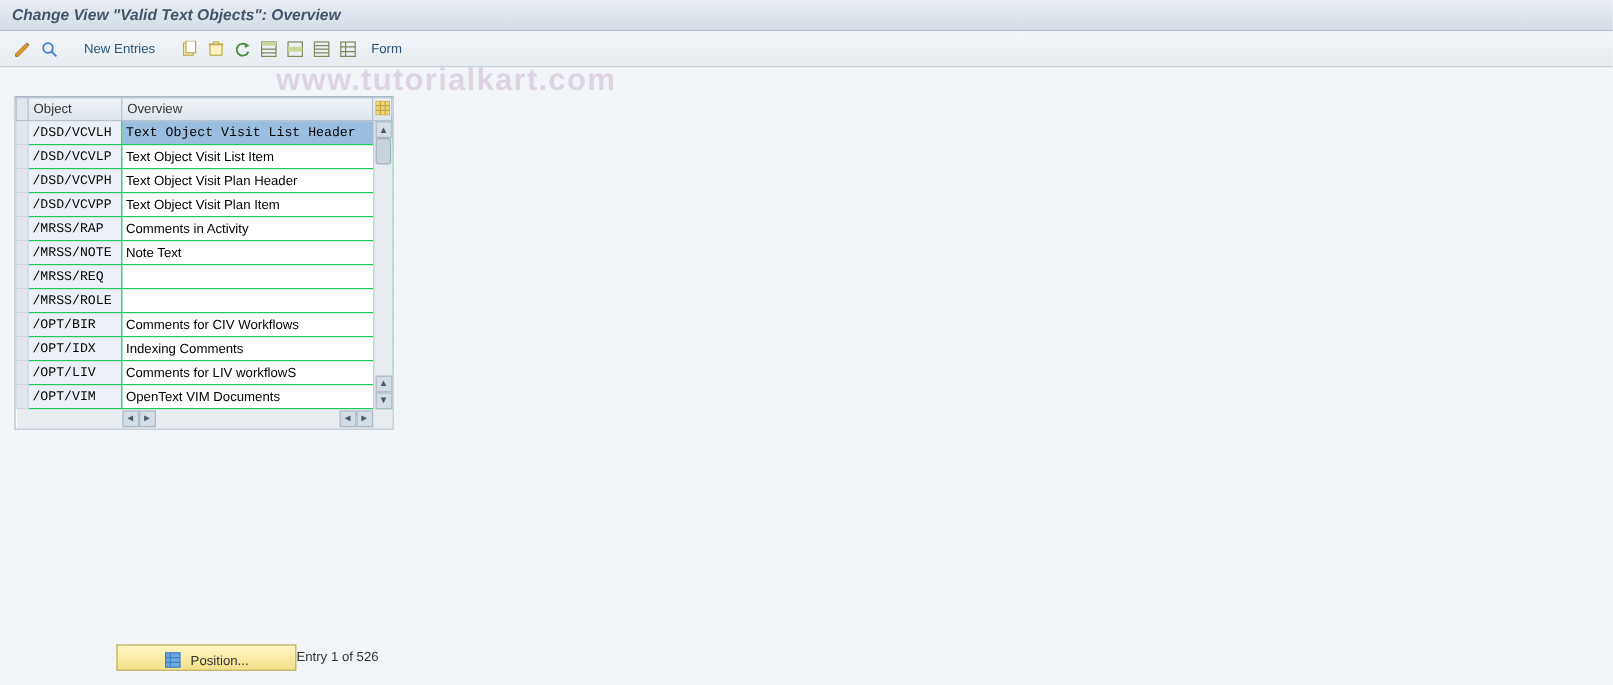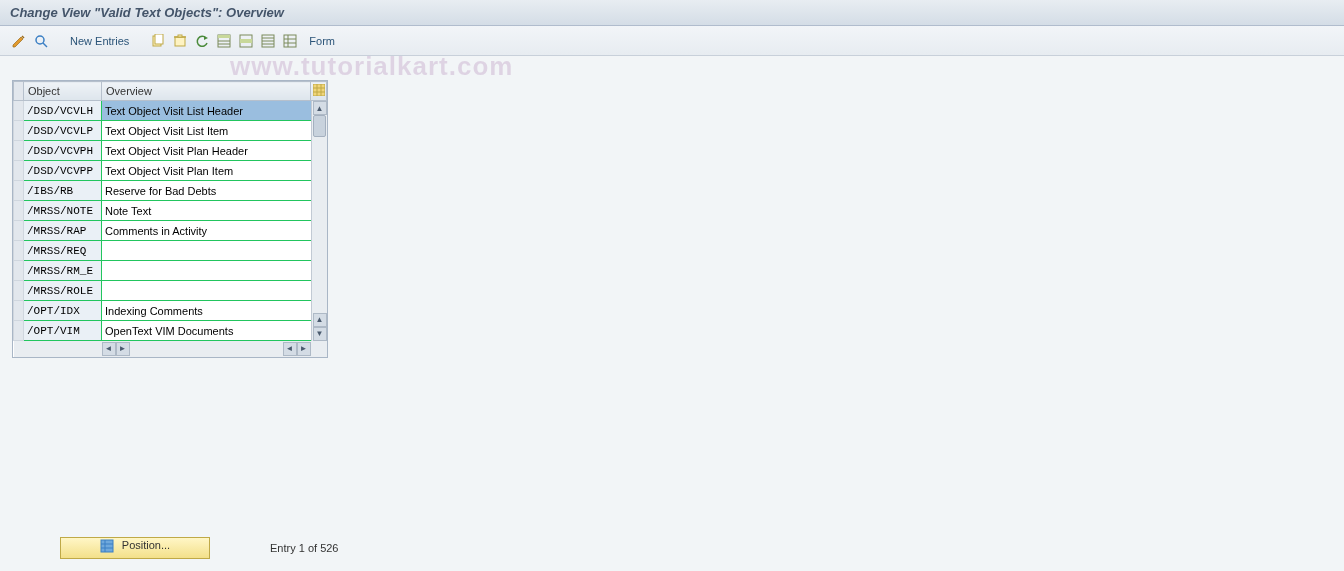--- a/index.html
+++ b/index.html
@@ -96,20 +96,21 @@
     font-size: 11px;
     white-space: nowrap;
   }
   .grid td.row-sel {
     background: #e2e7ed !important;
     border: 1px solid #cfd6de;
     width: 10px;
   }
   .selected-meaning {
     background: #9abedf !important;
+    font-family: Liberation Mono, monospace;
   }
   .col-object { width: 78px; }
   .col-meaning { }
   .th-corner {
     width: 10px;
     background: #e2e7ed !important;
   }
   .th-right-icon {
     width: 16px;
     text-align: center !important;
@@ -174,35 +175,34 @@
   .footer-area {
     position: absolute;
     left: 0;
     right: 0;
     top: 528px;
     height: 40px;
     display: flex;
     align-items: center;
   }
   .position-btn {
-    margin-left: 60px;
+    margin-left: 97px;
     height: 22px;
     width: 150px;
     background: linear-gradient(to bottom, #fff6c6 0%, #f3e08a 100%);
     border: 1px solid #bfa947;
     display: flex;
-    align-items: flex-start;
+    align-items: flex-end;
     justify-content: center;
     gap: 6px;
     cursor: pointer;
     font-size: 11px;
     color: #333;
   }
   .entry-status {
-    margin-left: 60px;
     color: #333;
   }
 </style>
 </head>
 <body>
 
 <div class="title-bar">
   <span class="title-text">Change View "Valid Text Objects": Overview</span>
 </div>
 
@@ -310,52 +310,52 @@
           <td class="obj-cell">/DSD/VCVPH</td>
           <td colspan="2">Text Object Visit Plan Header</td>
         </tr>
         <tr>
           <td class="row-sel"></td>
           <td class="obj-cell">/DSD/VCVPP</td>
           <td colspan="2">Text Object Visit Plan Item</td>
         </tr>
         <tr>
           <td class="row-sel"></td>
-          <td class="obj-cell">/IBS/RB</td>
-          <td colspan="2">Reserve for Bad Debts</td>
+          <td class="obj-cell">/MRSS/RAP</td>
+          <td colspan="2">Comments in Activity</td>
         </tr>
         <tr>
           <td class="row-sel"></td>
           <td class="obj-cell">/MRSS/NOTE</td>
           <td colspan="2">Note Text</td>
         </tr>
         <tr>
           <td class="row-sel"></td>
-          <td class="obj-cell">/MRSS/RAP</td>
-          <td colspan="2">Comments in Activity</td>
-        </tr>
-        <tr>
-          <td class="row-sel"></td>
           <td class="obj-cell">/MRSS/REQ</td>
           <td colspan="2"></td>
         </tr>
         <tr>
           <td class="row-sel"></td>
-          <td class="obj-cell">/MRSS/RM_E</td>
-          <td colspan="2"></td>
-        </tr>
-        <tr>
-          <td class="row-sel"></td>
           <td class="obj-cell">/MRSS/ROLE</td>
           <td colspan="2"></td>
         </tr>
         <tr>
           <td class="row-sel"></td>
+          <td class="obj-cell">/OPT/BIR</td>
+          <td colspan="2">Comments for CIV Workflows</td>
+        </tr>
+        <tr>
+          <td class="row-sel"></td>
           <td class="obj-cell">/OPT/IDX</td>
           <td colspan="2">Indexing Comments</td>
+        </tr>
+        <tr>
+          <td class="row-sel"></td>
+          <td class="obj-cell">/OPT/LIV</td>
+          <td colspan="2">Comments for LIV workflowS</td>
         </tr>
         <tr>
           <td class="row-sel"></td>
           <td class="obj-cell">/OPT/VIM</td>
           <td colspan="2">OpenText VIM Documents</td>
         </tr>
       </tbody>
     <tbody>
         <tr class="hscroll-row">
       <td colspan="4">

